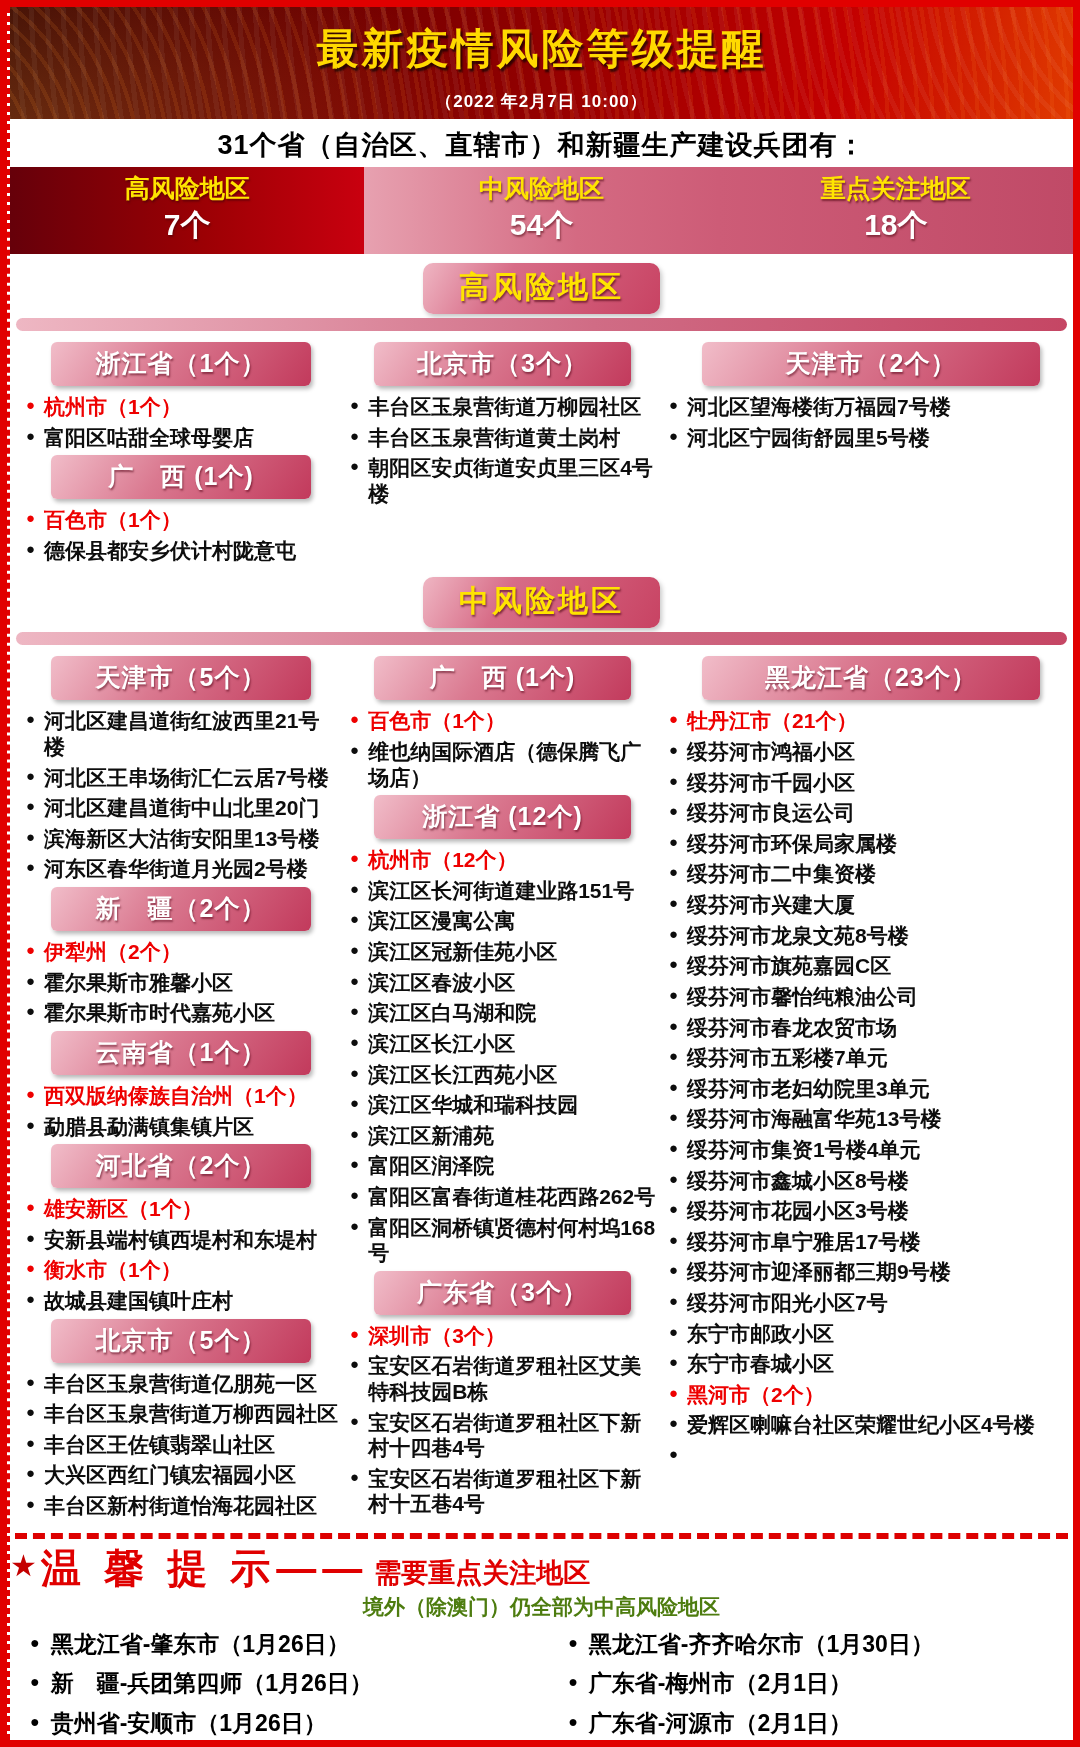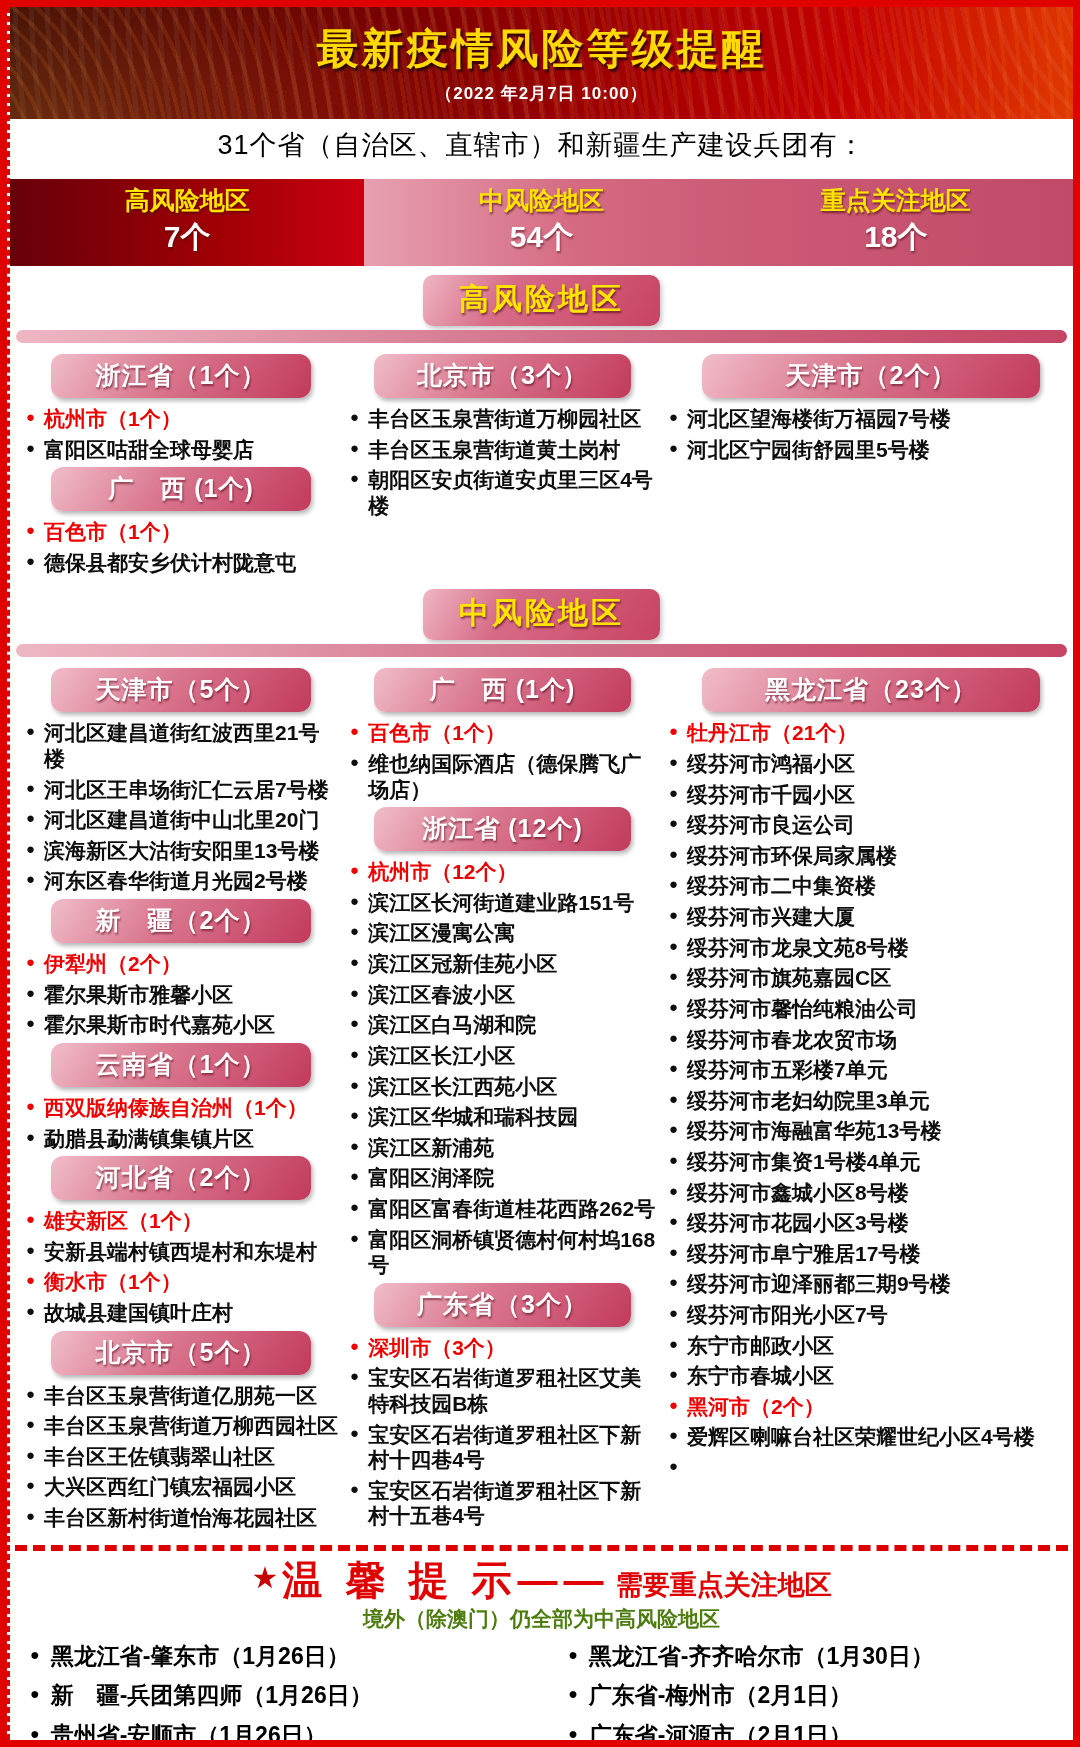--- a/index.html
+++ b/index.html
@@ -7,24 +7,24 @@
   .page{width:1080px;height:1747px;margin:0 auto;background:#fff;border:7px solid #e10000;overflow:hidden;position:relative;}
   .page-inner{height:100%;border-left:3px dashed #e10000;overflow:hidden;}
 
   
   .hdr{height:112px;display:flex;flex-direction:column;align-items:center;justify-content:center;gap:5px;
     background:
       radial-gradient(ellipse 900px 420px at -5% 135%, rgba(255,170,60,.30), transparent 60%),
       repeating-radial-gradient(circle at 112% -40%, rgba(255,255,255,.055) 0 5px, transparent 5px 16px),
       repeating-radial-gradient(circle at -12% 150%, rgba(255,140,40,.12) 0 4px, transparent 4px 15px),
       linear-gradient(100deg,#2f0000 0%,#6f0000 30%,#9c0000 55%,#c30000 78%,#e03a00 100%);}
-  .hdr h1{margin:0;font-size:42px;font-weight:900;color:#ffd900;letter-spacing:3px;text-shadow:2px 3px 2px rgba(0,0,0,.65);}
+  .hdr h1{margin:8px;font-size:42px;font-weight:900;color:#ffd900;letter-spacing:3px;text-shadow:2px 3px 2px rgba(0,0,0,.65);}
   .hdr .date{font-size:17px;font-weight:700;color:#fff;letter-spacing:1px;}
 
-  .subtitle{padding:8px 0 16px;text-align:center;font-size:27px;font-weight:400;color:#000;letter-spacing:1px;background:#fff;}
+  .subtitle{padding:8px 0 4px;text-align:center;font-size:27px;font-weight:700;color:#000;letter-spacing:1px;background:#fff;}
 
   
   .summary-row{display:grid;grid-template-columns:1fr 1fr 1fr;}
   .sum-col{text-align:center;padding:5px 0 8px;}
   .sum-col-0{background:linear-gradient(to right,#66000a,#9c0004 55%,#c9000f);}
   .sum-col-1{background:linear-gradient(to right,#e7a1b0,#d46a82 60%,#cd5c77);}
   .sum-col-2{background:linear-gradient(to right,#cd5c77,#c04a67);}
   .sum-label{font-size:25px;font-weight:900;color:#ffe400;text-shadow:1px 2px 2px rgba(70,0,10,.6);}
   .sum-count{font-size:30px;font-weight:700;color:#fff;text-shadow:1px 2px 2px rgba(70,0,10,.5);}
 
@@ -32,33 +32,33 @@
   .pill{width:max-content;margin:9px auto 4px;padding:4px 36px 6px;border-radius:10px;
     background:linear-gradient(120deg,#efb6c3 0%,#d76c87 35%,#c84363 100%);
     color:#ffe400;font-size:30px;font-weight:900;letter-spacing:3px;
     text-shadow:1px 2px 2px rgba(70,0,15,.6);box-shadow:2px 3px 5px rgba(0,0,0,.22);}
   .divider{height:13px;margin:2px 6px 8px;border-radius:8px;
     background:linear-gradient(to right,#eeb7c3,#d06c85 55%,#c54664);}
 
   
   .cols{display:grid;grid-template-columns:30.5% 30% 39.5%;column-gap:6px;padding:0 8px 0 12px;}
   .prov-block{margin-bottom:4px;}
-  .prov-header{width:82%;margin:3px auto 8px;padding:5px 0 6px;text-align:center;border-radius:12px;
+  .prov-header{width:82%;margin:3px auto 8px;padding:5px 0 6px;text-align:center;border-radius:6px;
     background:linear-gradient(125deg,#f1bdc9 0%,#da7990 42%,#c23a5c 100%);
     color:#fff;font-size:25px;font-weight:900;letter-spacing:1px;
     text-shadow:1px 2px 2px rgba(80,0,20,.55);box-shadow:2px 3px 4px rgba(0,0,0,.28);}
   ul.items{list-style:none;margin:0;padding:0 0 0 4px;}
   ul.items li{display:flex;gap:9px;align-items:flex-start;font-size:21px;font-weight:700;line-height:1.22;margin-bottom:5px;color:#0d0d0d;}
   ul.items li .bullet{flex:0 0 auto;font-size:15px;transform:translateY(2px);}
   ul.items li.red{color:#ee0000;}
   ul.items li.red .bullet{color:#ee0000;}
 
   
   .dashed-sep{border-top:6px dashed #dd0000;margin:9px 5px 7px;}
-  .tips-title-row{text-align:center;line-height:1.1;}
+  .tips-title-row{line-height:1.1;}
   .star{color:#c40000;font-size:30px;vertical-align:6px;margin-right:4px;}
   .tips-title{font-size:40px;font-weight:900;color:#e00000;letter-spacing:6px;}
   .tips-suffix{font-size:27px;font-weight:900;color:#e00000;margin-left:6px;}
   .tips-subtitle{text-align:center;font-size:21px;font-weight:900;color:#4d7c0f;margin-top:3px;}
   .tips-cols{display:grid;grid-template-columns:52% 48%;padding:10px 8px 0 20px;}
   .tips-cols ul{list-style:none;margin:0;padding:0;}
   .tips-cols li{display:flex;gap:11px;align-items:flex-start;font-size:23px;font-weight:800;line-height:1.2;margin-bottom:12px;color:#000;}
   .tips-cols li .bullet{flex:0 0 auto;font-size:16px;transform:translateY(2px);}
 </style>
 </head>

